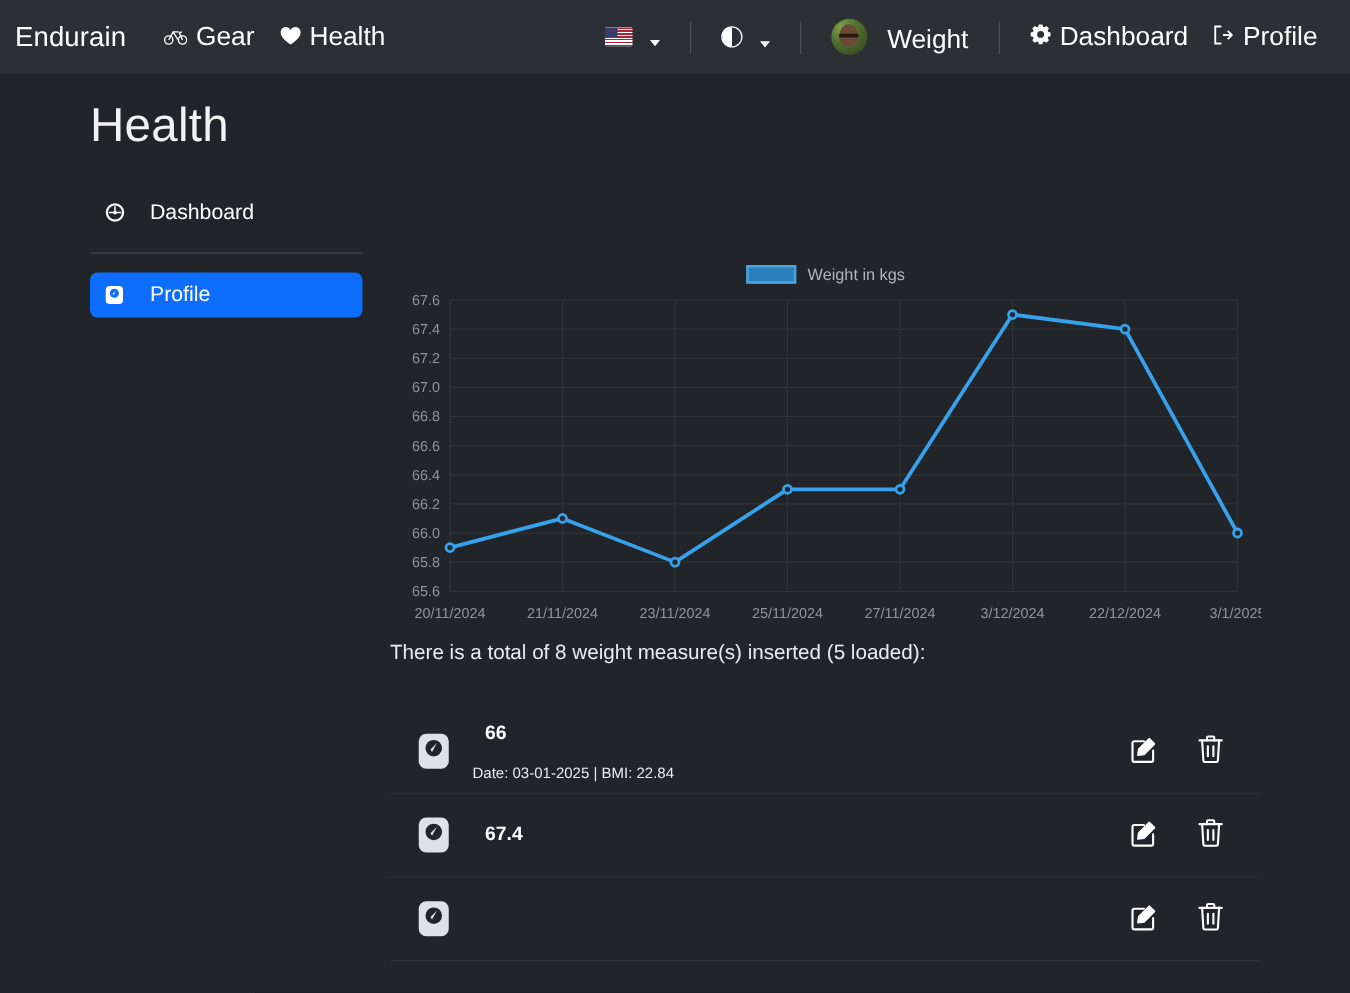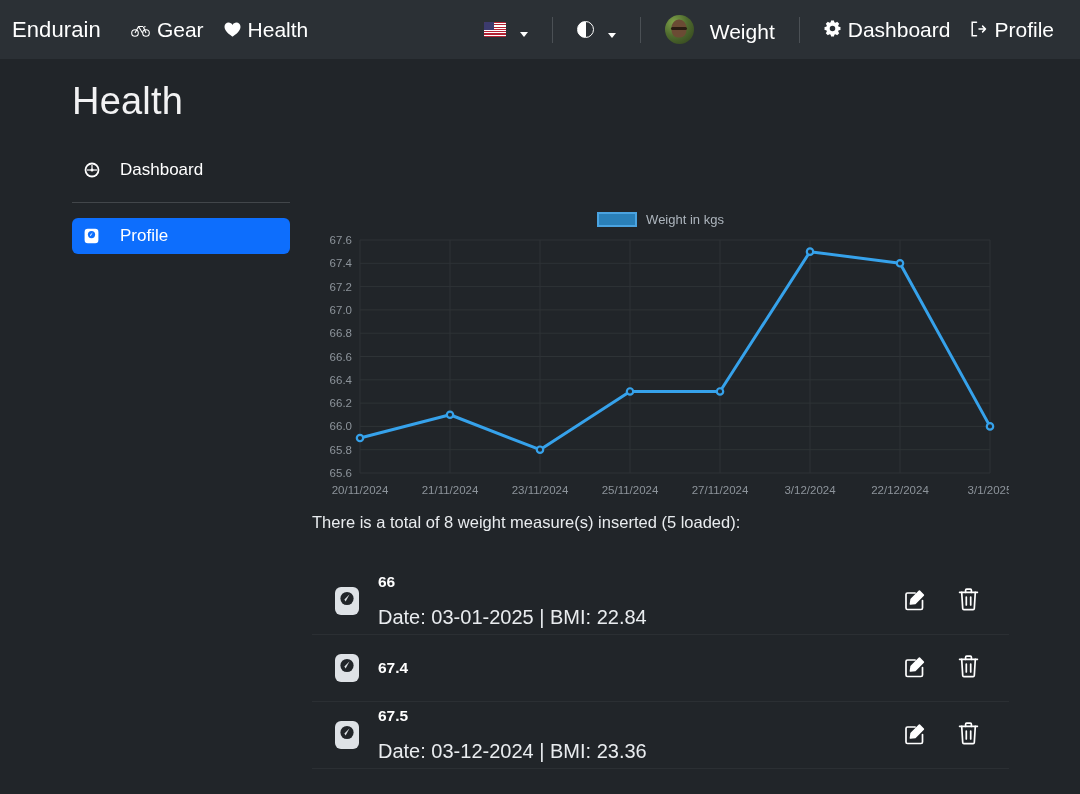--- a/index.html
+++ b/index.html
@@ -123,22 +123,22 @@
   .list { position: absolute; left: 312px; top: 568px; width: 697px; }
   .list-item {
     display: flex; align-items: center;
     height: 67px; padding: 0 8px 0 22px;
     border-bottom: 1px solid #2b2f33;
   }
   .scale-icon {
     width: 26px; height: 30px; flex: 0 0 26px; margin-right: 18px;
   }
   .item-text { display: flex; flex-direction: column; gap: 3px; }
-  .item-title { color: #fff; font-size: 15.5px; font-weight: bold; }
-  .item-sub { color: #e9ecef; font-size: 20px; margin-top: 12px; }
+  .item-title { color: #fff; font-size: 15.5px; font-weight: bold; margin-left: 10px; }
+  .item-sub { color: #e9ecef; font-size: 12px; margin-top: 12px; }
   .item-actions { margin-left: auto; display: flex; align-items: center; gap: 31px; padding-right: 22px; }
   .act-btn {
     background: none; border: none; padding: 0; cursor: pointer;
     width: 22px; height: 24px; display: flex; align-items: center; justify-content: center;
   }
 </style>
 </head>
 <body>
 
 <div class="page">
@@ -349,24 +349,20 @@
     </svg></span>
         </button>
       </span>
       </div>
       <div class="list-item">
       <span class="scale-icon"><svg width="26" height="30" viewBox="0 0 26 30" fill="#dee2e6">
       <rect x="1" y="1" width="24" height="28" rx="6"></rect>
       <circle cx="13" cy="12.5" r="6.6" fill="#212529"></circle>
       <path d="M15.6 8.3 L11.6 15.6 L10.4 13.6 Z" fill="#dee2e6"></path>
     </svg></span>
-      <span class="item-text">
-        <span class="item-title">67.5</span>
-        <span class="item-sub">Date: 03-12-2024 | BMI: 23.36</span>
-      </span>
       <span class="item-actions">
         <button class="act-btn">
           <span><svg width="22" height="22" viewBox="0 0 22 22" fill="none" stroke="#fff" stroke-width="1.7" stroke-linecap="round" stroke-linejoin="round">
       <path d="M18.5 11.5v7.5a1.5 1.5 0 0 1-1.5 1.5H3.5A1.5 1.5 0 0 1 2 19V5.5A1.5 1.5 0 0 1 3.5 4h7.6"></path>
       <path d="M15.4 2.2l3.9 3.9-8.2 8.2-4.6.7.7-4.6z" fill="#fff" stroke="none"></path>
       <path d="M15.4 2.2l3.9 3.9-8.2 8.2-4.6.7.7-4.6z"></path>
     </svg></span>
         </button>
         <button class="act-btn">
           <span><svg width="21" height="23" viewBox="0 0 21 23" fill="none" stroke="#fff" stroke-width="1.7" stroke-linecap="round">

